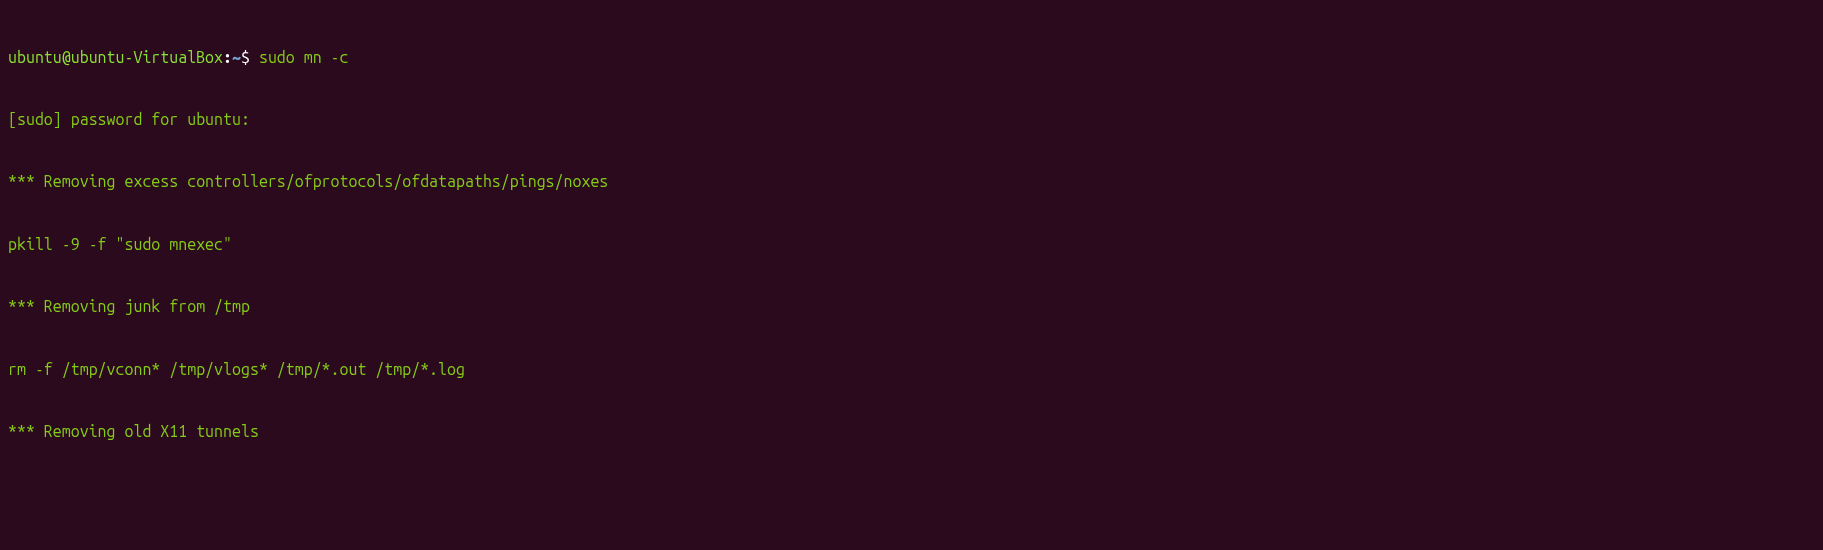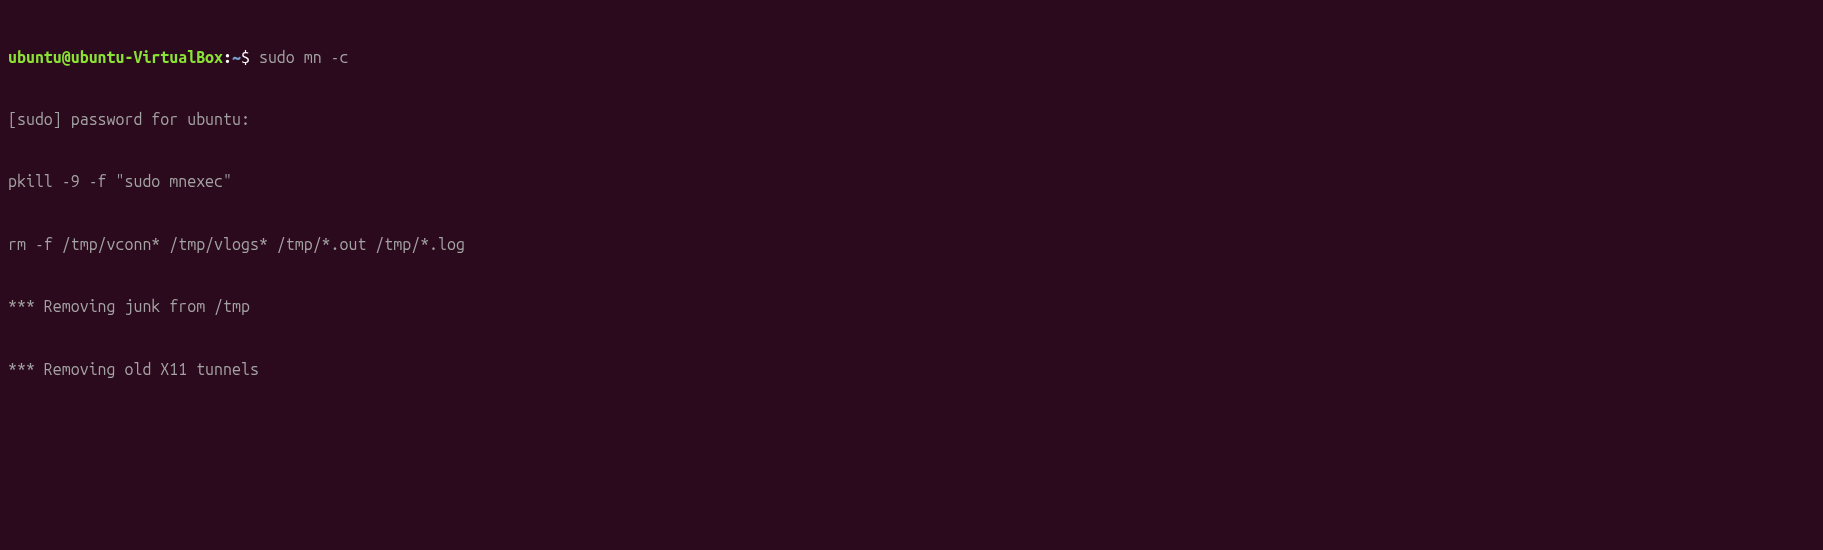--- a/index.html
+++ b/index.html
@@ -16,49 +16,50 @@
       padding: 5px 8px;
       width: 1823px;
       min-height: 550px;
       overflow: hidden;
     }
     .terminal {
       white-space: pre;
     }
     .prompt-user {
       color: #8ae234;
-      font-weight: bold;
+      font-weight: normal;
     }
     .prompt-colon {
       color: #ffffff;
       font-weight: bold;
     }
     .prompt-path {
       color: #729fcf;
       font-weight: bold;
     }
     .prompt-dollar {
       color: #ffffff;
     }
     .output {
-      color: #a3a3a3;
+      color: #84cc16;
     }
     .line {
       display: block;
     }
   </style>
 </head>
 <body>
 
 <div class="terminal">
   <span class="line"><span class="prompt-user">ubuntu@ubuntu-VirtualBox</span><span class="prompt-colon">:</span><span class="prompt-path">~</span><span class="prompt-dollar">$</span><span class="output"> </span><span class="output">sudo mn -c</span></span>
   <span class="line output">[sudo] password for ubuntu:</span>
+  <span class="line output">*** Removing excess controllers/ofprotocols/ofdatapaths/pings/noxes</span>
   <span class="line output">pkill -9 -f "sudo mnexec"</span>
+  <span class="line output">*** Removing junk from /tmp</span>
   <span class="line output">rm -f /tmp/vconn* /tmp/vlogs* /tmp/*.out /tmp/*.log</span>
-  <span class="line output">*** Removing junk from /tmp</span>
   <span class="line output">*** Removing old X11 tunnels</span>
   
   
   
   
   
   
   
   
   

